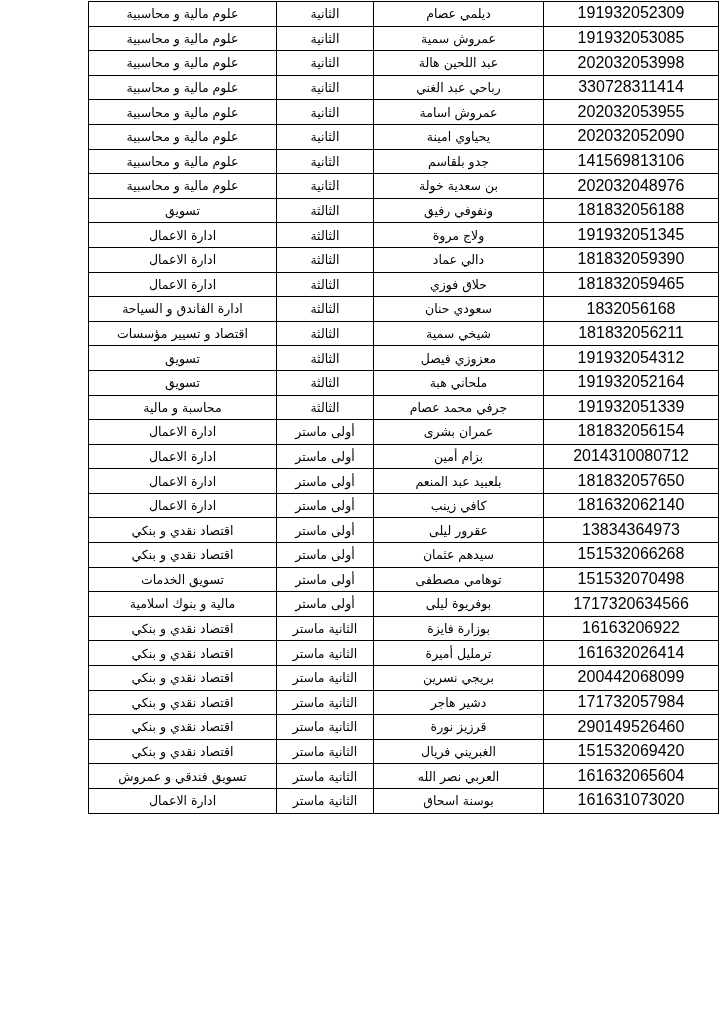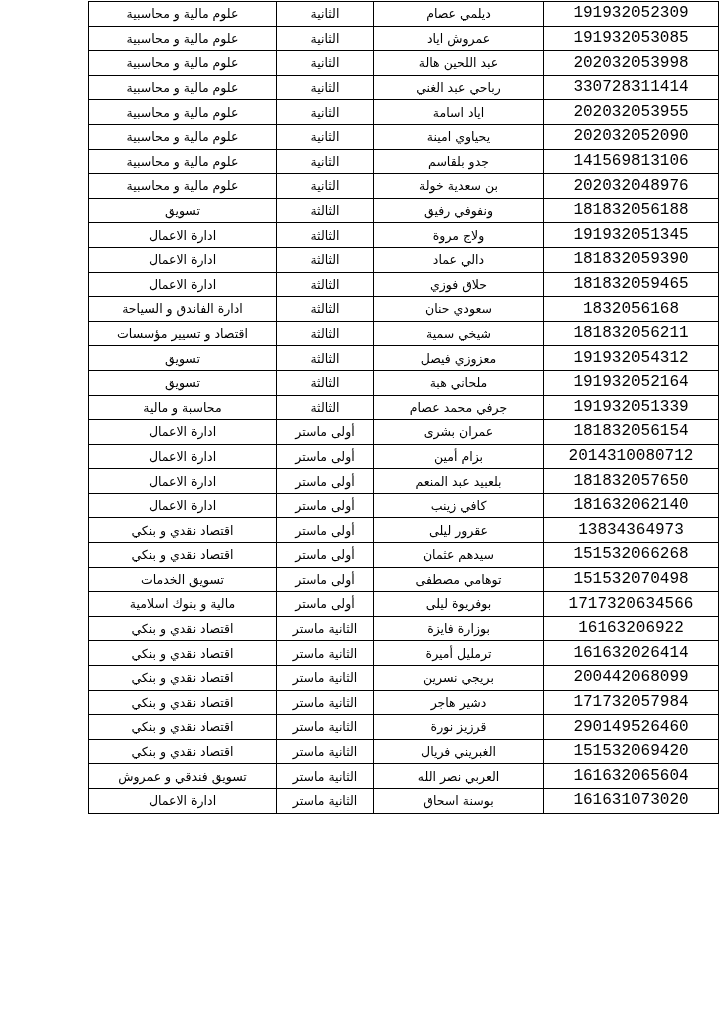--- a/index.html
+++ b/index.html
@@ -37,21 +37,21 @@
   table.students td {
     border: 1.5px solid #000000;
     padding: 0 3px;
     text-align: center;
     vertical-align: middle;
     overflow: hidden;
     white-space: nowrap;
     line-height: 1.05;
   }
   td.col-id {
-    font-family: Liberation Mono, monospace;
+    font-family: Liberation Sans, sans-serif;
     font-size: 16px;
     direction: ltr;
   }
   td.col-name, td.col-level, td.col-specialty {
     font-family: "DejaVu Sans", sans-serif;
     font-size: 12.5px;
   }
 </style>
 </head>
 <body>
@@ -67,39 +67,39 @@
     </colgroup>
     <tbody>
         <tr>
           <td class="col-id">191932052309</td>
           <td class="col-name">ديلمي عصام</td>
           <td class="col-level">الثانية</td>
           <td class="col-specialty">علوم مالية و محاسبية</td>
         </tr>
         <tr>
           <td class="col-id">191932053085</td>
-          <td class="col-name">عمروش اياد</td>
+          <td class="col-name">عمروش سمية</td>
           <td class="col-level">الثانية</td>
           <td class="col-specialty">علوم مالية و محاسبية</td>
         </tr>
         <tr>
           <td class="col-id">202032053998</td>
           <td class="col-name">عبد اللحين هالة</td>
           <td class="col-level">الثانية</td>
           <td class="col-specialty">علوم مالية و محاسبية</td>
         </tr>
         <tr>
           <td class="col-id">330728311414</td>
           <td class="col-name">رباحي عبد الغني</td>
           <td class="col-level">الثانية</td>
           <td class="col-specialty">علوم مالية و محاسبية</td>
         </tr>
         <tr>
           <td class="col-id">202032053955</td>
-          <td class="col-name">اياد اسامة</td>
+          <td class="col-name">عمروش اسامة</td>
           <td class="col-level">الثانية</td>
           <td class="col-specialty">علوم مالية و محاسبية</td>
         </tr>
         <tr>
           <td class="col-id">202032052090</td>
           <td class="col-name">يحياوي امينة</td>
           <td class="col-level">الثانية</td>
           <td class="col-specialty">علوم مالية و محاسبية</td>
         </tr>
         <tr>

